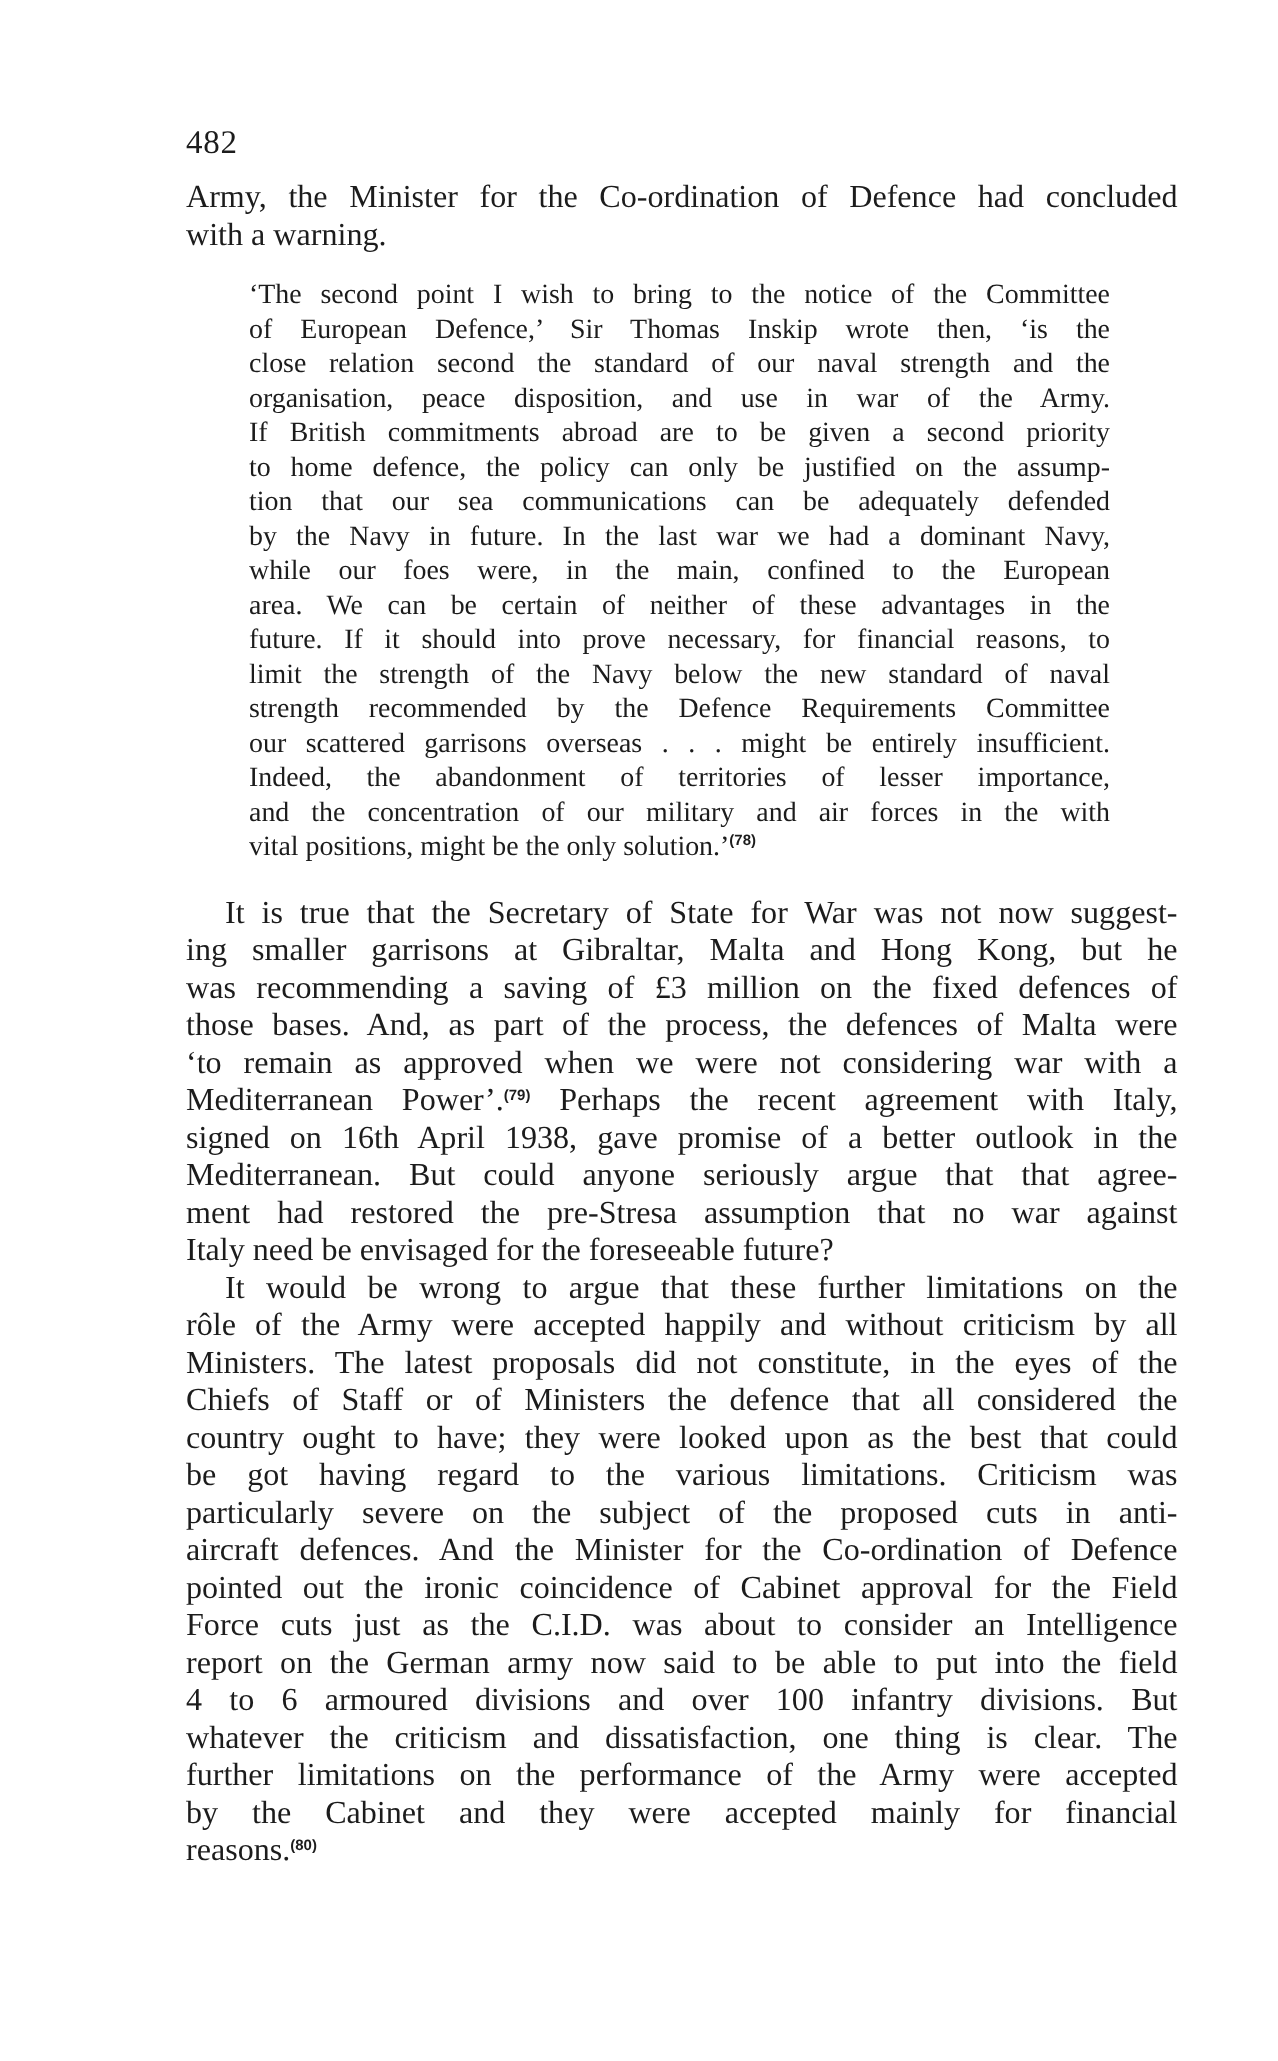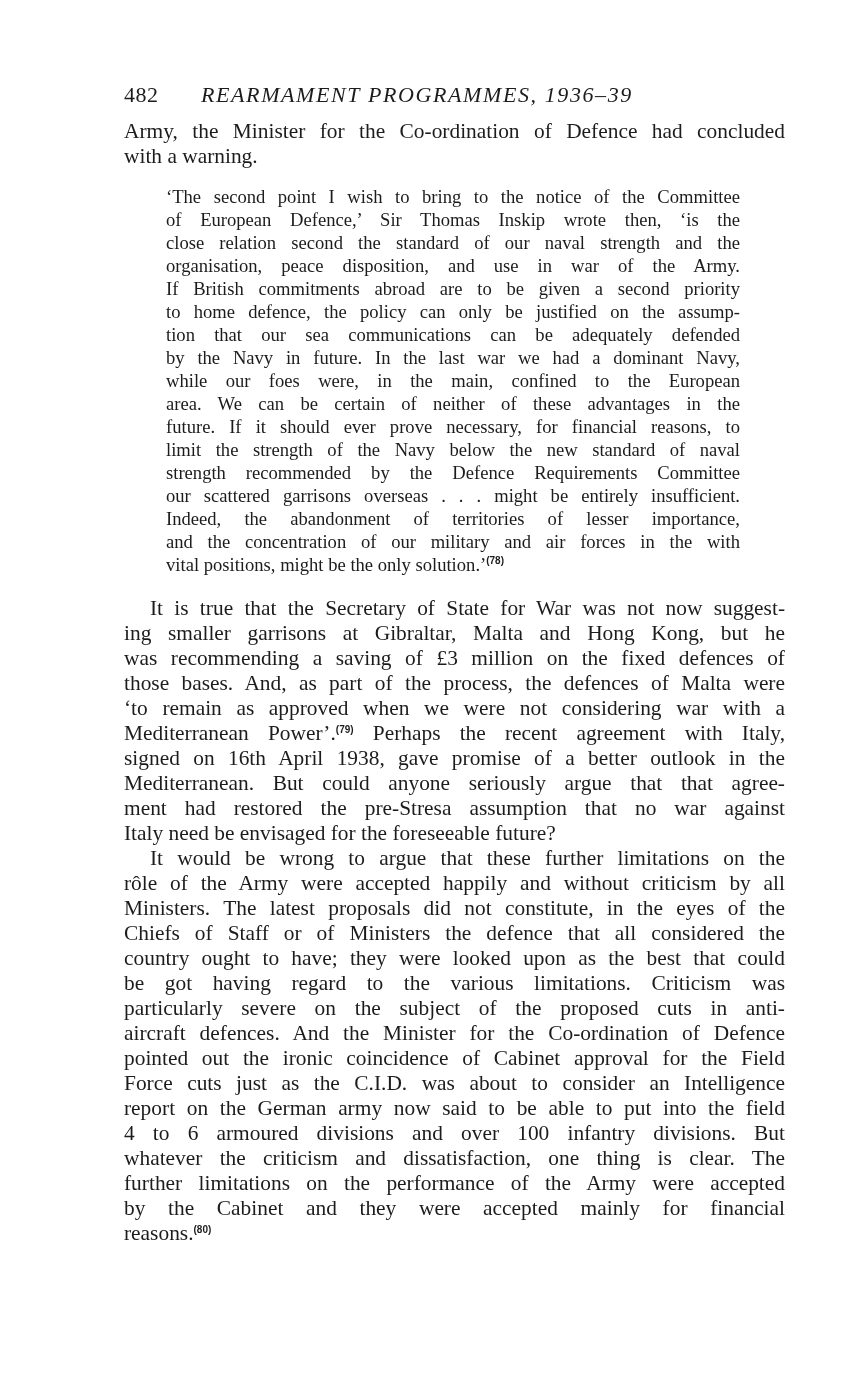--- a/index.html
+++ b/index.html
@@ -31,40 +31,39 @@
     font-weight: bold; font-size: 10px; vertical-align: 7px; line-height: 0;
   }
 </style>
 </head>
 <body>
 
 <div class="page">
 
   <div class="header">
     <span class="page-number">482</span>
-    <span class="running-title">REARMAMENT PROGRAMMES, 1936–39</span>
   </div>
 
   <div>
     <div class="line body-line" style="top:119px">Army, the Minister for the Co-ordination of Defence had concluded</div>
     <div class="line body-line last" style="top:144px">with a warning.</div>
   </div>
 
   <div>
     <div class="line quote-line" style="top:185px">‘The second point I wish to bring to the notice of the Committee</div>
     <div class="line quote-line" style="top:208px">of European Defence,’ Sir Thomas Inskip wrote then, ‘is the</div>
     <div class="line quote-line" style="top:231px">close relation second the standard of our naval strength and the</div>
     <div class="line quote-line" style="top:254px">organisation, peace disposition, and use in war of the Army.</div>
     <div class="line quote-line" style="top:277px">If British commitments abroad are to be given a second priority</div>
     <div class="line quote-line" style="top:300px">to home defence, the policy can only be justified on the assump-</div>
     <div class="line quote-line" style="top:323px">tion that our sea communications can be adequately defended</div>
     <div class="line quote-line" style="top:346px">by the Navy in future. In the last war we had a dominant Navy,</div>
     <div class="line quote-line" style="top:369px">while our foes were, in the main, confined to the European</div>
     <div class="line quote-line" style="top:392px">area. We can be certain of neither of these advantages in the</div>
-    <div class="line quote-line" style="top:415px">future. If it should ever prove necessary, for financial reasons, to</div>
+    <div class="line quote-line" style="top:415px">future. If it should into prove necessary, for financial reasons, to</div>
     <div class="line quote-line" style="top:438px">limit the strength of the Navy below the new standard of naval</div>
     <div class="line quote-line" style="top:461px">strength recommended by the Defence Requirements Committee</div>
     <div class="line quote-line" style="top:484px">our scattered garrisons overseas . . . might be entirely insufficient.</div>
     <div class="line quote-line" style="top:507px">Indeed, the abandonment of territories of lesser importance,</div>
     <div class="line quote-line" style="top:530px">and the concentration of our military and air forces in the with</div>
     <div class="line quote-line last" style="top:553px"><span>vital positions, might be the only solution.’</span><sup class="note">(78)</sup></div>
   </div>
 
   <div>
     <div class="line body-line indent" style="top:596px">It is true that the Secretary of State for War was not now suggest-</div>

